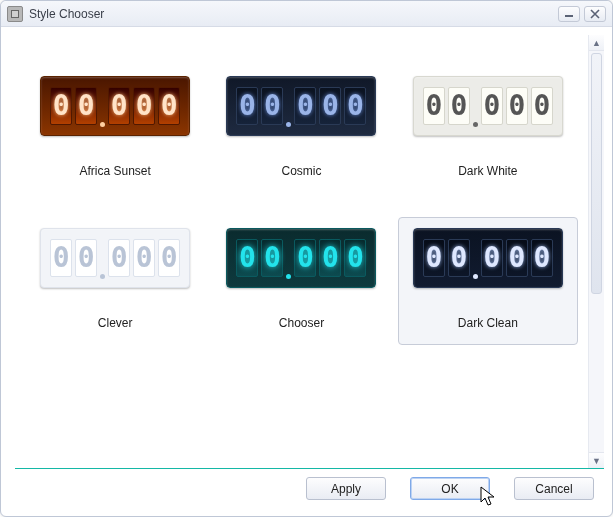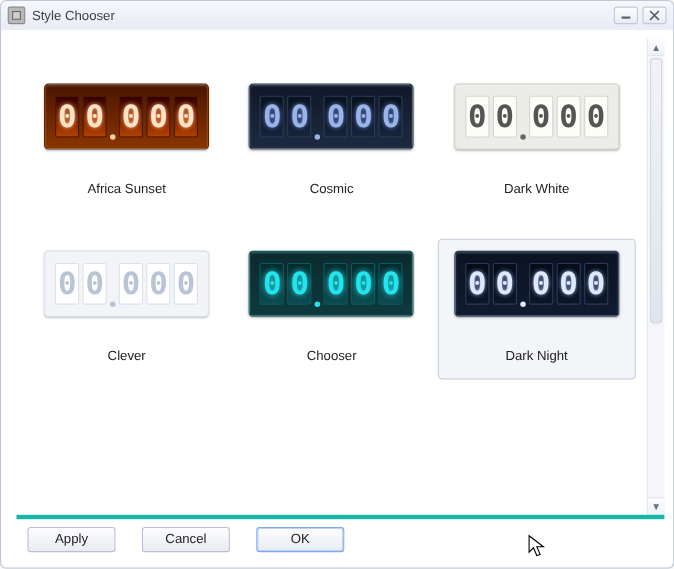--- a/index.html
+++ b/index.html
@@ -174,23 +174,24 @@
     position:absolute; left:2px; right:2px; top:2px; height:60%;
     background: linear-gradient(#f1f3f8,#dfe4ee);
     border:1px solid #cfd5e2;
     border-radius: 3px;
   }
 
   .button-row {
     height: 40px;
     display:flex;
     align-items:center;
+    justify-content:flex-end;
     gap: 24px;
     padding: 0 10px;
-    border-top: 4px solid #14b8a6;
+    border-top: 1px solid #14b8a6;
   }
   .btn {
     min-width: 80px;
     height: 23px;
     padding: 0 12px;
     border: 1px solid #b9c0cf;
     border-radius: 3px;
     background: linear-gradient(#fdfdfe,#e9ecf3);
     color: #222;
     font-size: 12px;
@@ -292,36 +293,36 @@
             </div>
             <div class="item selected">
               <div class="thumb darknight">
                 <div class="digit">0</div>
                 <div class="digit">0</div>
                 <div class="dot"></div>
                 <div class="digit">0</div>
                 <div class="digit">0</div>
                 <div class="digit">0</div>
               </div>
-              <div class="label">Dark Night</div>
+              <div class="label">Dark Clean</div>
             </div>
           </div>
       </div>
       <div class="scrollbar">
         <div class="sb-btn">▲</div>
         <div class="sb-track">
           <div class="sb-thumb"></div>
         </div>
         <div class="sb-btn bottom">▼</div>
       </div>
     </div>
 
     <div class="button-row">
       <div class="btn">Apply</div>
+      <div class="btn default">OK</div>
       <div class="btn">Cancel</div>
-      <div class="btn default">OK</div>
     </div>
   </div>
 </div>
 
 <svg class="cursor" width="18" height="22">
   <path d="M1 1 L1 16 L5 12 L8 19 L11 18 L8 11 L14 11 Z" fill="#fff" stroke="#000" stroke-width="1"></path>
 </svg>
 
 </body></html>

